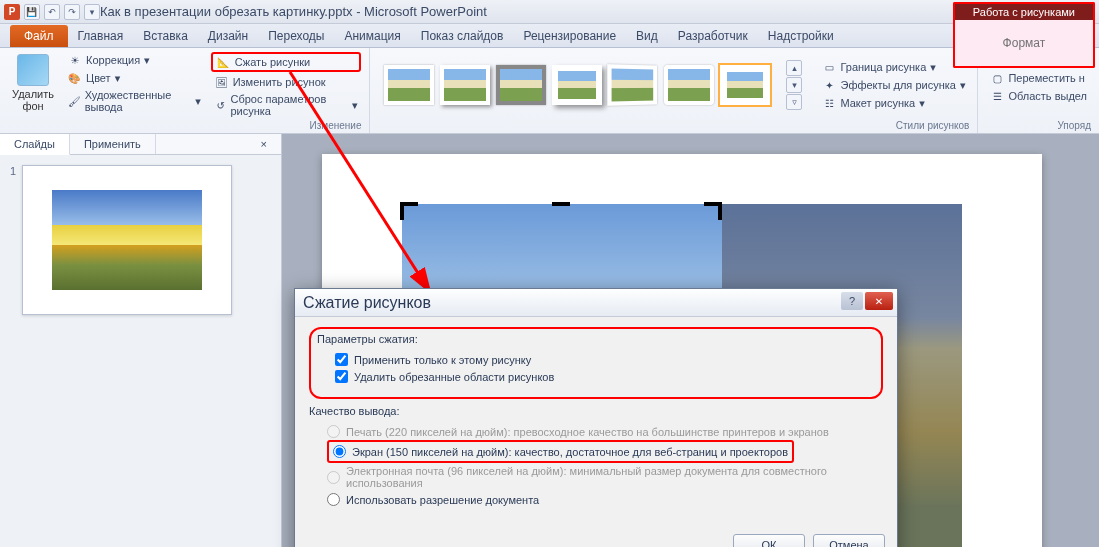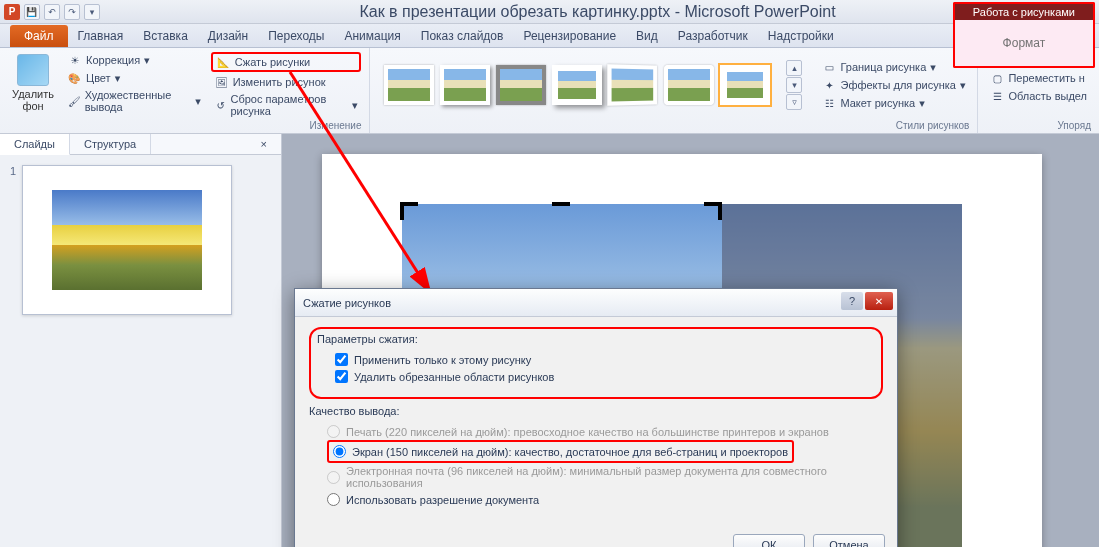--- a/index.html
+++ b/index.html
@@ -3,21 +3,21 @@
 <meta charset="utf-8">
 <style>
   * { box-sizing: border-box; margin: 0; padding: 0; font-family: "Segoe UI", Tahoma, sans-serif; }
   body { width: 1099px; height: 547px; background: #fff; overflow: hidden; position: relative; font-size: 11px; color: #333; }
 
   
   .titlebar { height: 24px; background: linear-gradient(#eef1f6,#dfe4ee); display:flex; align-items:center; padding:0 4px; border-bottom:1px solid #c4cad6; }
   .p-icon { width:16px; height:16px; background:#d24726; color:#fff; font-weight:bold; display:flex; align-items:center; justify-content:center; border-radius:2px; margin-right:4px; font-size:10px;}
   .qat { display:flex; gap:4px; align-items:center; }
   .qat-btn { width:16px; height:16px; background:#f2f5fa; border:1px solid #b7c0d2; border-radius:2px; display:flex; align-items:center; justify-content:center; font-size:9px; color:#4a5a7a; cursor:pointer;}
-  .title-text { flex:1; text-align:center; font-size:16px; color:#3b4a66; }
+  .title-text { flex:1; text-align:left; font-size:13px; color:#3b4a66; }
 
   
   .tabs-row { height:24px; background:linear-gradient(#e9edf5,#dde3ef); display:flex; align-items:flex-end; border-bottom:1px solid #b7c0d2; position:relative;}
   .file-tab { background:linear-gradient(#e36a24,#c94f0f); color:#fff; padding:4px 14px; font-size:12px; border-radius:3px 3px 0 0; margin-left:10px; cursor:pointer;}
   .tab { padding:4px 10px; font-size:12px; color:#3b4a66; cursor:pointer; }
   .ctx-tab-group { position:absolute; right:2px; top:-20px; }
   .ctx-title { background:#7f1d1d; color:#fff; font-size:11px; padding:2px 18px; border:2px solid #ff0000; border-bottom:none; border-radius:2px 2px 0 0;}
   .ctx-tab { background:#fdeaf3; color:#737373; font-size:12px; padding:16px 30px; border:2px solid #ff0000; border-top:none; border-radius:0 0 2px 2px; text-align:center;}
 
   
@@ -62,21 +62,21 @@
   .ch.tm{top:0;left:50%;margin-left:-9px;width:18px;height:4px;}
   .ch.lm{top:50%;left:0;margin-top:-9px;width:4px;height:18px;}
   .grey-overlay{position:absolute; background:rgba(80,80,100,.55);}
 
   
   .arrow-svg { position:absolute; top:62px; left:260px; width:200px; height:260px; pointer-events:none; z-index:50;}
 
   
   .dialog { position:absolute; left:294px; top:288px; width:604px; background:#f1f1f1; border:1px solid #6a7890; box-shadow:0 4px 18px rgba(0,0,0,.4); z-index:60;}
   .dlg-title { height:28px; background:linear-gradient(#fdfefe,#e6ebf3); display:flex; align-items:center; padding:0 8px; border-bottom:1px solid #c4cad6; position:relative;}
-  .dlg-title-text { font-size:11px; color:#2a3a56;text-align:right;}
+  .dlg-title-text { font-size:16px; color:#2a3a56;text-align:right;}
   .dlg-btns { position:absolute; right:4px; top:3px; display:flex; gap:2px;}
   .dlg-x { width:28px; height:18px; background:linear-gradient(#e06050,#b82010); color:#fff; border-radius:2px; display:flex; align-items:center; justify-content:center; font-size:10px; cursor:pointer;}
   .dlg-h { width:22px; height:18px; background:linear-gradient(#d8deea,#b8c2d4); border-radius:2px; display:flex; align-items:center; justify-content:center; font-size:11px; color:#3b4a66; cursor:pointer;}
   .dlg-body { padding:10px 14px 10px 14px; }
   .fieldset-label { font-size:11px; color:#2a3a56; margin-bottom:4px;}
   .opts-block { padding:2px 0 8px 18px; }
   .chk-row, .rad-row { display:flex; align-items:center; gap:6px; padding:2px 0; font-size:11px; color:#2a3a56;}
   .rad-row.disabled { color:#9a9a9a; }
   .hl-box { border:2px solid #ff0000; border-radius:12px; padding:4px 6px; margin-bottom:6px;}
   .hl-row { border:2px solid #ff0000; border-radius:3px; padding:1px 4px; display:inline-flex;}
@@ -216,21 +216,21 @@
       </div>
     </div>
     <div class="group-label">Упоряд</div>
   </div>
 </div>
 
 <div class="workspace">
   <div class="left-pane">
     <div class="pane-tabs">
       <div class="pane-tab active">Слайды</div>
-      <div class="pane-tab">Структура</div>
+      <div class="pane-tab">Применить</div>
       <div style="flex:1"></div>
       <div class="pane-tab" style="border:none;">×</div>
     </div>
     <div class="slides-list">
       <div class="slide-item">
         <div class="slide-num">1</div>
         <div class="slide-thumb">
           <div class="slide-img"></div>
         </div>
       </div>

